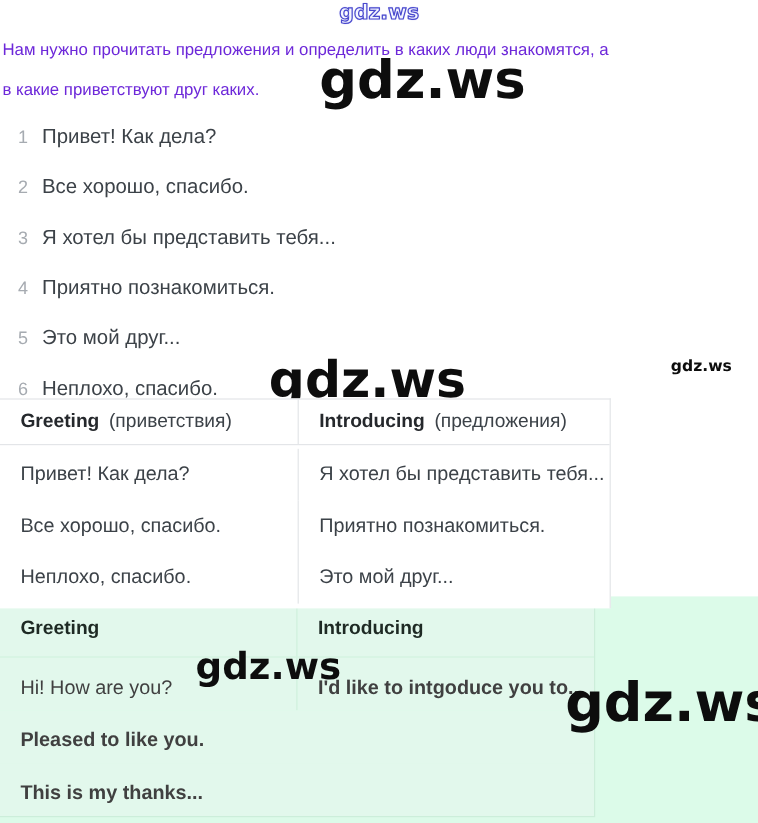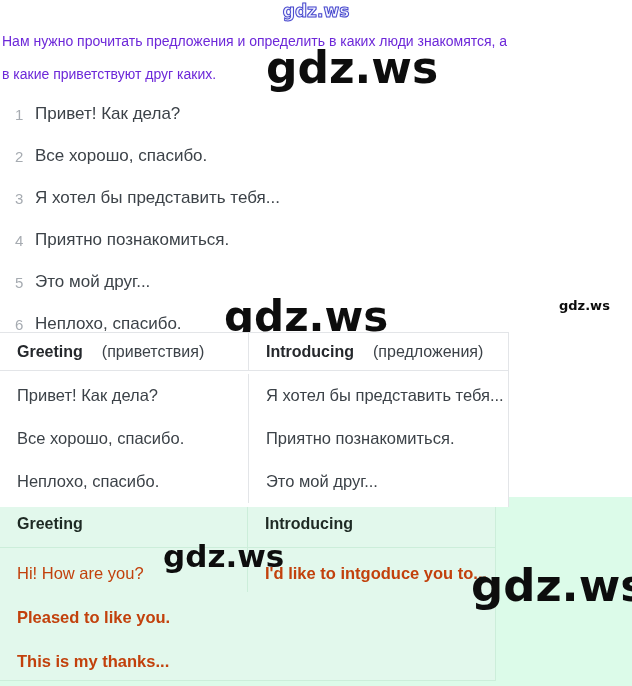--- a/index.html
+++ b/index.html
@@ -39,38 +39,38 @@
     position:absolute;top:332px;left:0;width:509px;background:#fff;
     border-top:1px solid #e3e5e8;border-right:1px solid #e3e5e8;
     box-sizing:border-box;z-index:2;
   }
   .table-ru .hrow{display:flex;height:37px;border-bottom:1px solid #e3e5e8;}
   .table-ru .brow{display:flex;height:43px;}
   .table-ru .c1{width:249px;flex:none;border-right:1px solid #e3e5e8;box-sizing:border-box;}
   .table-ru .c2{flex:1;}
   .table-ru .cell{display:flex;align-items:center;padding-left:17px;font-size:16.5px;color:#3c4248;}
   .table-ru .hb{font-weight:700;color:#25282c;font-size:16px;}
-  .table-ru .hn{margin-left:19px;font-size:16px;color:#3c4248;}
+  .table-ru .hn{margin-left:8px;font-size:16px;color:#3c4248;}
   .table-ru .body{padding-top:3px;padding-bottom:4px;}
 
   
   .green-section{
     position:absolute;top:497px;left:0;width:632px;height:189px;
     background:#dcfbe9;z-index:1;
   }
   .table-en{
     position:absolute;top:3px;left:0;width:496px;
     border-top:1px solid #cceeda;border-right:1px solid #cceeda;
     box-sizing:border-box;
   }
   .table-en .hrow{display:flex;height:46px;border-bottom:1px solid #cceeda;}
   .table-en .brow{display:flex;height:44px;}
   .table-en .c1{width:248px;flex:none;border-right:1px solid #cceeda;box-sizing:border-box;}
   .table-en .c2{flex:1;font-weight:bold;}
-  .table-en .cell{display:flex;align-items:center;padding-left:17px;font-size:16.5px;color:#c2410c;background:#e2f8ec;}
+  .table-en .cell{display:flex;align-items:center;padding-left:17px;font-size:16.5px;color:#404040;background:#e2f8ec;}
   .table-en .hcell{font-weight:700;font-size:16px;color:#1e2a24;}
   .table-en .body{border-bottom:1px solid #cceeda;}
   .table-en .brow .cell{padding-top:7px;}
 </style>
 </head>
 <body>
 
 <div class="wm wm-top">gdz.ws</div>
 
 <div class="intro">

